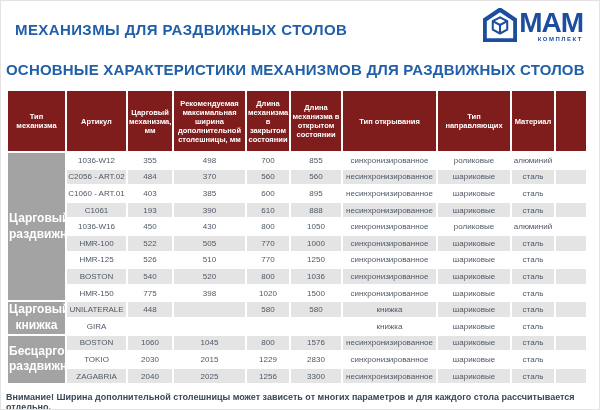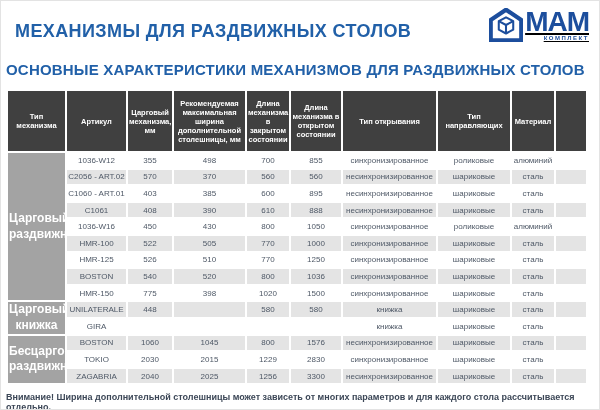--- a/index.html
+++ b/index.html
@@ -1,39 +1,39 @@
 <!DOCTYPE html>
 <html><head>
 <meta charset="utf-8">
 <style>
   * { margin:0; padding:0; box-sizing:border-box; }
   html,body { width:600px; height:410px; background:#fff; }
   body { font-family:"Liberation Sans", sans-serif; position:relative; border:1px solid #e3e3e3; overflow:hidden; }
 
   .page-title{
     position:absolute; left:14px; top:20px;
-    font-size:18px; font-weight:bold; color:#2160a8; letter-spacing:.4px;
+    font-size:15px; font-weight:bold; color:#2160a8; letter-spacing:.4px;
   }
   .page-subtitle{
     position:absolute; left:5px; top:60px;
     font-size:15px; font-weight:bold; color:#2160a8; letter-spacing:.2px;
   }
 
-  .logo{ position:absolute; top:5px; right:10px; display:flex; align-items:center;text-decoration:underline; }
+  .logo{ position:absolute; top:5px; right:16px; display:flex; align-items:flex-end; }
   .logo svg{ display:block; margin-top:2px; }
   .logo-textwrap{ margin-left:2px; text-align:right; }
   .logo-text{ font-size:28px; font-weight:900; color:#1c4e9d; line-height:1; letter-spacing:-1px; }
   .logo-sub{ font-size:6px; font-weight:bold; color:#1c4e9d; letter-spacing:1.5px; margin-top:-1px; }
 
   table.spec{
     position:absolute; left:5px; top:88px;
     width:580px; border-collapse:collapse; table-layout:fixed;
   }
   .spec th{
-    background:#404040; color:#fff;
+    background:#7f1d1d; color:#fff;
     font-size:7.5px; font-weight:bold; line-height:1.2;
     text-align:center; vertical-align:middle;
     border:2px solid #fff; padding:1px; height:62px;
   }
   .spec tbody tr{ height:16.6px; }
   .spec td{
     font-size:8px; color:#4e5866; text-align:center; vertical-align:middle;
     border:2px solid #fff; padding:0 1px; overflow:hidden; white-space:nowrap;
   }
   .spec tbody tr:nth-child(even) td{ background:#e4e4e4; }
@@ -100,21 +100,21 @@
       <td>498</td>
       <td>700</td>
       <td>855</td>
       <td>синхронизированное</td>
       <td>роликовые</td>
       <td>алюминий</td>
       <td></td>
     </tr>
     <tr>
       <td>C2056 - ART.02</td>
-      <td>570</td>
+      <td>484</td>
       <td>370</td>
       <td>560</td>
       <td>560</td>
       <td>несинхронизированное</td>
       <td>шариковые</td>
       <td>сталь</td>
       <td></td>
     </tr>
     <tr>
       <td>C1060 - ART.01</td>
@@ -122,21 +122,21 @@
       <td>385</td>
       <td>600</td>
       <td>895</td>
       <td>несинхронизированное</td>
       <td>шариковые</td>
       <td>сталь</td>
       <td></td>
     </tr>
     <tr>
       <td>C1061</td>
-      <td>408</td>
+      <td>193</td>
       <td>390</td>
       <td>610</td>
       <td>888</td>
       <td>несинхронизированное</td>
       <td>шариковые</td>
       <td>сталь</td>
       <td></td>
     </tr>
     <tr>
       <td>1036-W16</td>

